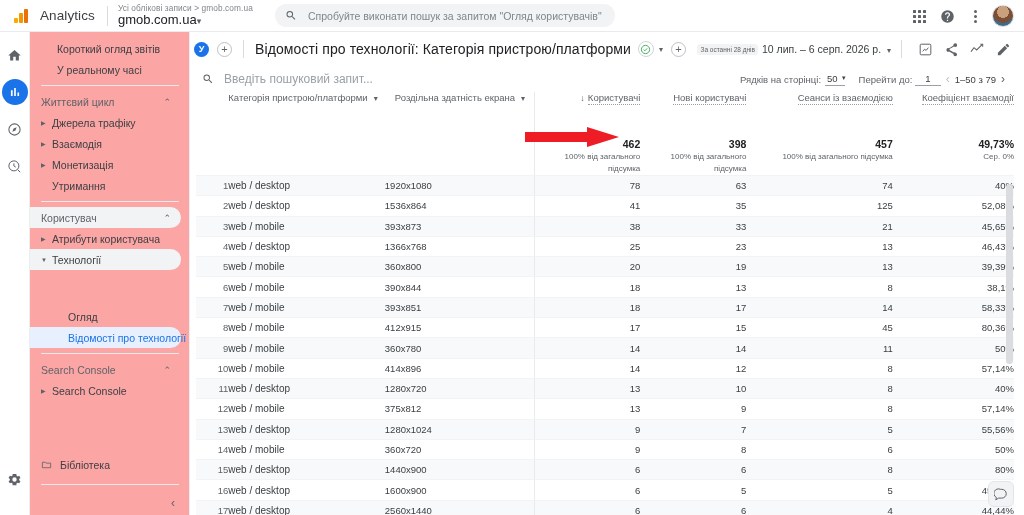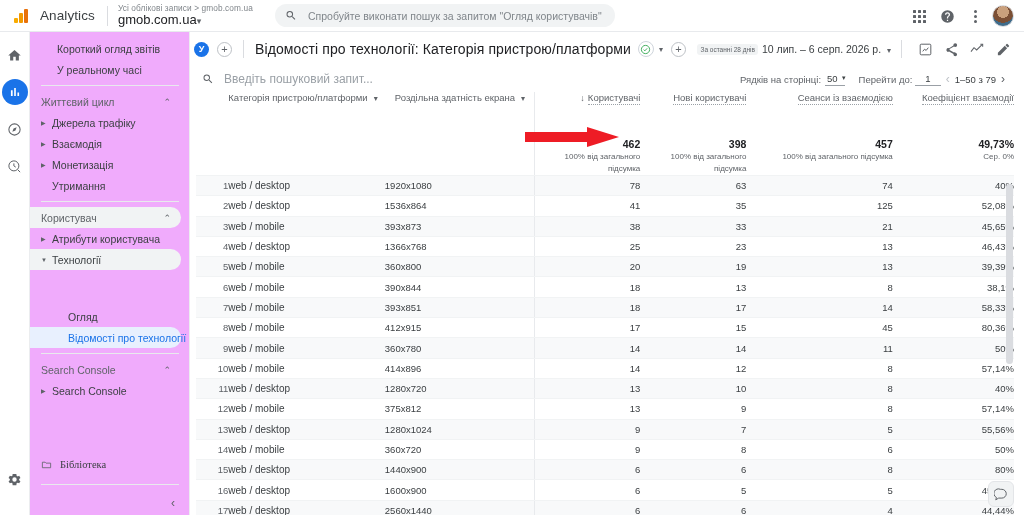--- a/index.html
+++ b/index.html
@@ -59,37 +59,37 @@
     z-index:20;
   }
   .rail-item { width:26px;height:26px;margin-bottom:11px; display:flex;align-items:center;justify-content:center;
                border-radius:50%; cursor:pointer; color:#5f6368;}
   .rail-item.active { background:#1a73e8; color:#fff; }
   .rail-gear { position:absolute; bottom:12px; left:50%; transform:translateX(-50%); }
 
   
   .nav {
     position:absolute; top:32px; left:30px; width:160px; height:483px;
-    background:#f0abfc; border-right:1px solid #ebedef; padding-top:6px;
+    background:#fca5a5; border-right:1px solid #ebedef; padding-top:6px;
     z-index:18; font-size:10.5px; color:#3c4043;
   }
   .nav-row {
     height:21px; display:flex; align-items:center; padding-left:11px;
     border-radius:0 11px 11px 0; margin-right:8px; cursor:pointer; white-space:nowrap;
   }
   .nav-row.plain { padding-left:11px; }
   .nav-row.section { color:#5f6368; justify-content:space-between; padding-right:10px; margin-top:5px; }
   .nav-row.section.shaded { background:#f1f3f4; }
   .nav-row.selected { background:#e8f0fe; color:#1a73e8; font-weight:500; }
   .nav-row .tri { width:9px; font-size:6px; color:#5f6368; display:inline-block; margin-right:2px; }
   .nav-row .ind { display:inline-block; width:16px; }
   .nav-sep { height:1px; background:#e8eaed; margin:5px 10px 3px 11px; }
   .chev-up { font-size:9px; color:#5f6368; }
   .nav-lib { position:absolute; bottom:40px; left:0; width:100%; }
-  .nav-lib .nav-row { gap:8px;font-family:Liberation Serif, serif; }
+  .nav-lib .nav-row { gap:8px; }
   .nav-bottom-sep { position:absolute; bottom:30px; left:11px; right:10px; height:1px; background:#e8eaed;}
   .collapse-btn { position:absolute; bottom:5px; right:14px; font-size:12px; color:#5f6368; cursor:pointer;}
 
   
   .main { position:absolute; top:32px; left:190px; width:834px; height:483px; background:#fff; }
 
   .report-head { height:34px; display:flex; align-items:center; padding:0 10px 0 4px; position:relative;}
   .badge-y { width:15px;height:15px;border-radius:50%;background:#1a73e8;color:#fff;font-size:9px;
              display:flex;align-items:center;justify-content:center;font-weight:700;}
   .circle-btn { width:15px;height:15px;border-radius:50%;border:1px solid #bdc1c6;color:#5f6368;

